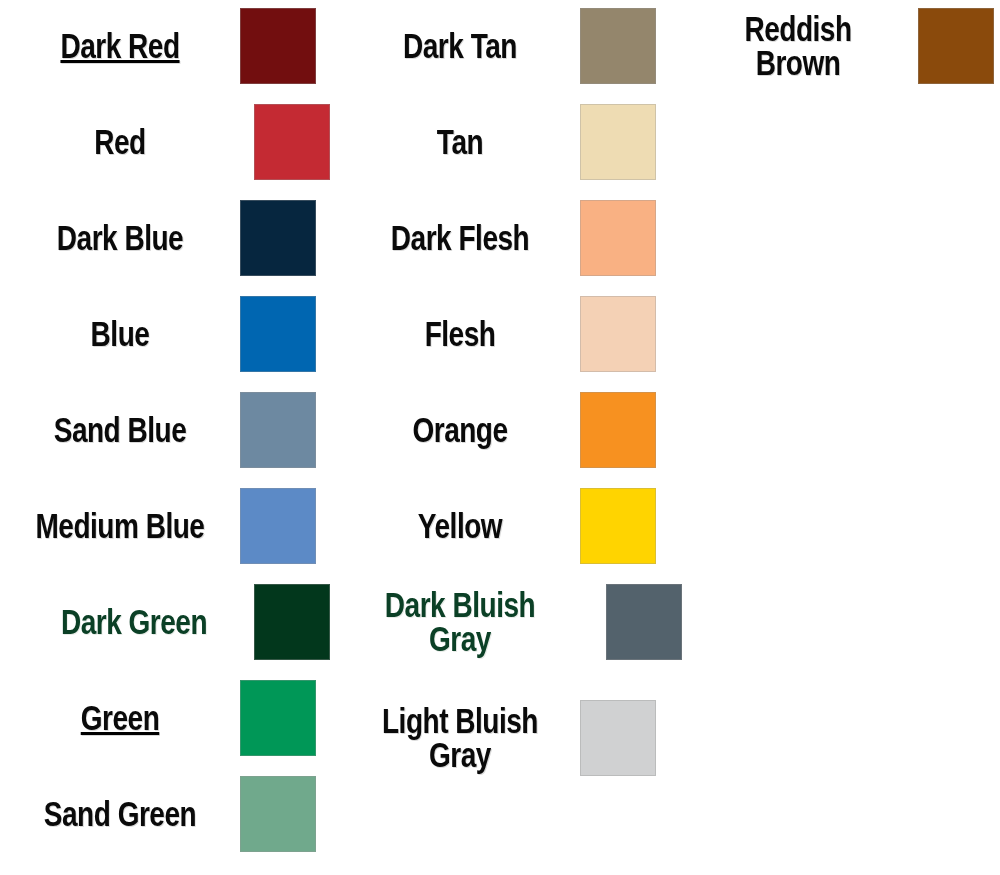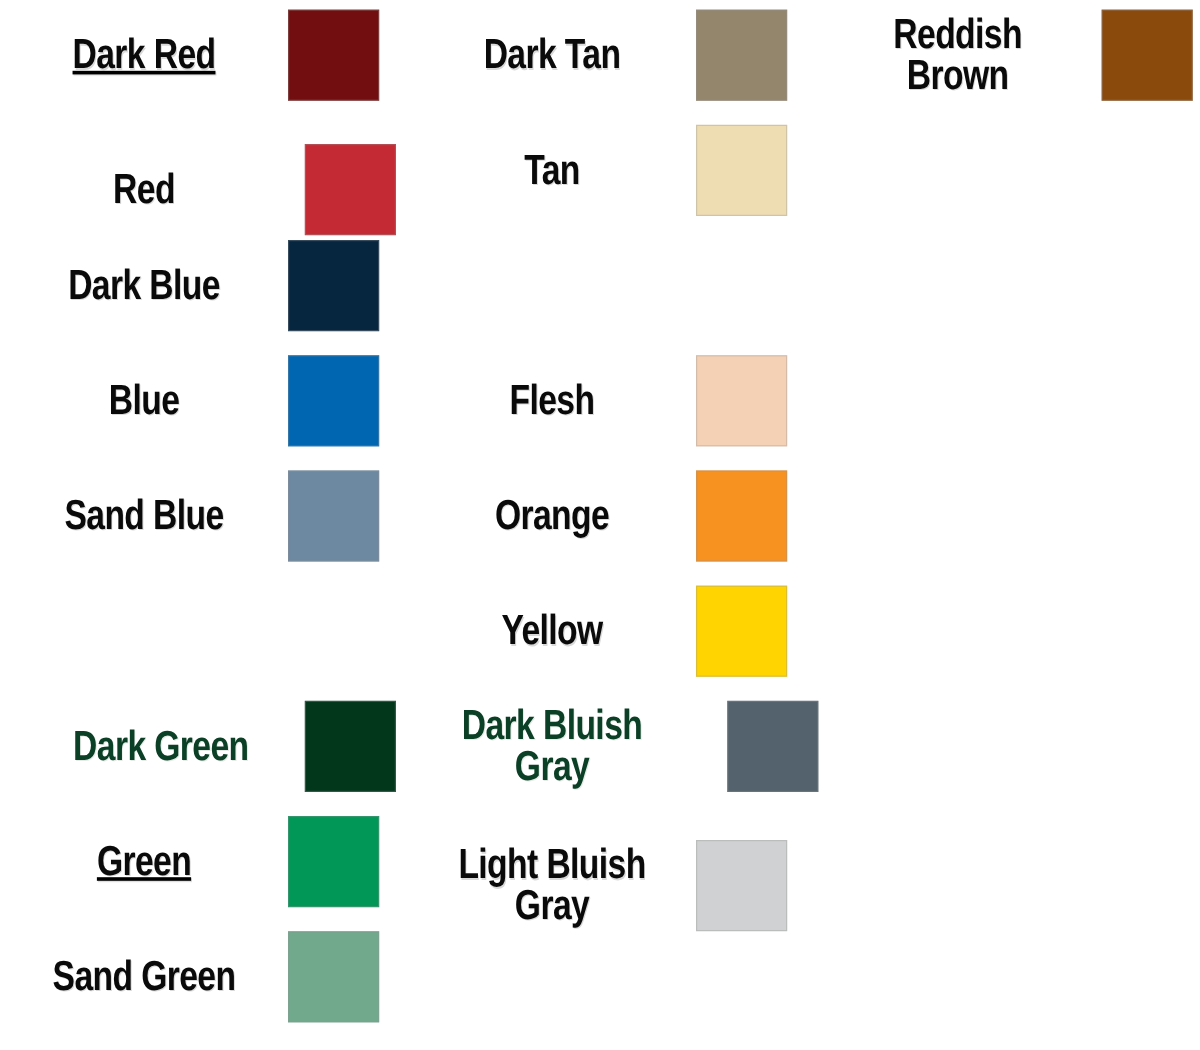--- a/index.html
+++ b/index.html
@@ -74,35 +74,39 @@
 </style>
 </head>
 <body>
 
 <div id="legend-grid">
     <div class="legend-column col-0">
       <div class="legend-entry" style="top: 4px; text-decoration: underline;">
         <div class="entry-label" style="color: rgb(10, 10, 10);">Dark Red</div>
         <div class="entry-swatch" style="background: rgb(114, 14, 15);"></div>
       </div>
-      <div class="legend-entry" style="top: 116px; gap: 14px;">
+      <div class="legend-entry" style="top: 100px; gap: 14px;">
         <div class="entry-label" style="color: rgb(10, 10, 10);">Red</div>
         <div class="entry-swatch" style="background: rgb(196, 42, 51);"></div>
       </div>
       <div class="legend-entry" style="top: 196px;">
         <div class="entry-label" style="color: rgb(10, 10, 10);">Dark Blue</div>
         <div class="entry-swatch" style="background: rgb(6, 38, 63);"></div>
       </div>
       <div class="legend-entry" style="top: 292px;">
         <div class="entry-label" style="color: rgb(10, 10, 10);">Blue</div>
         <div class="entry-swatch" style="background: rgb(0, 102, 177);"></div>
       </div>
       <div class="legend-entry" style="top: 388px;">
         <div class="entry-label" style="color: rgb(10, 10, 10);">Sand Blue</div>
         <div class="entry-swatch" style="background: rgb(109, 137, 161);"></div>
+      </div>
+      <div class="legend-entry" style="top: 484px;">
+        <div class="entry-label" style="color: rgb(10, 10, 10);">Medium Blue</div>
+        <div class="entry-swatch" style="background: rgb(92, 138, 198);"></div>
       </div>
       <div class="legend-entry" style="top: 580px; justify-content: flex-end;">
         <div class="entry-label green-text" style="color: rgb(11, 64, 38);">Dark Green</div>
         <div class="entry-swatch" style="background: rgb(2, 55, 28);"></div>
       </div>
       <div class="legend-entry" style="top: 676px; text-decoration: underline;">
         <div class="entry-label" style="color: rgb(10, 10, 10);">Green</div>
         <div class="entry-swatch" style="background: rgb(0, 151, 87);"></div>
       </div>
       <div class="legend-entry" style="top: 772px;">
@@ -111,20 +115,24 @@
       </div>
     </div>
     <div class="legend-column col-1">
       <div class="legend-entry" style="top: 100px;">
         <div class="entry-label" style="color: rgb(10, 10, 10);">Tan</div>
         <div class="entry-swatch" style="background: rgb(238, 220, 179);"></div>
       </div>
       <div class="legend-entry" style="top: 4px;">
         <div class="entry-label" style="color: rgb(10, 10, 10);">Dark Tan</div>
         <div class="entry-swatch" style="background: rgb(148, 134, 108);"></div>
+      </div>
+      <div class="legend-entry" style="top: 196px;">
+        <div class="entry-label" style="color: rgb(10, 10, 10);">Dark Flesh</div>
+        <div class="entry-swatch" style="background: rgb(249, 177, 131);"></div>
       </div>
       <div class="legend-entry" style="top: 292px;">
         <div class="entry-label" style="color: rgb(10, 10, 10);">Flesh</div>
         <div class="entry-swatch" style="background: rgb(244, 209, 181);"></div>
       </div>
       <div class="legend-entry" style="top: 388px;">
         <div class="entry-label" style="color: rgb(10, 10, 10);">Orange</div>
         <div class="entry-swatch" style="background: rgb(247, 145, 32);"></div>
       </div>
       <div class="legend-entry" style="top: 484px;">

